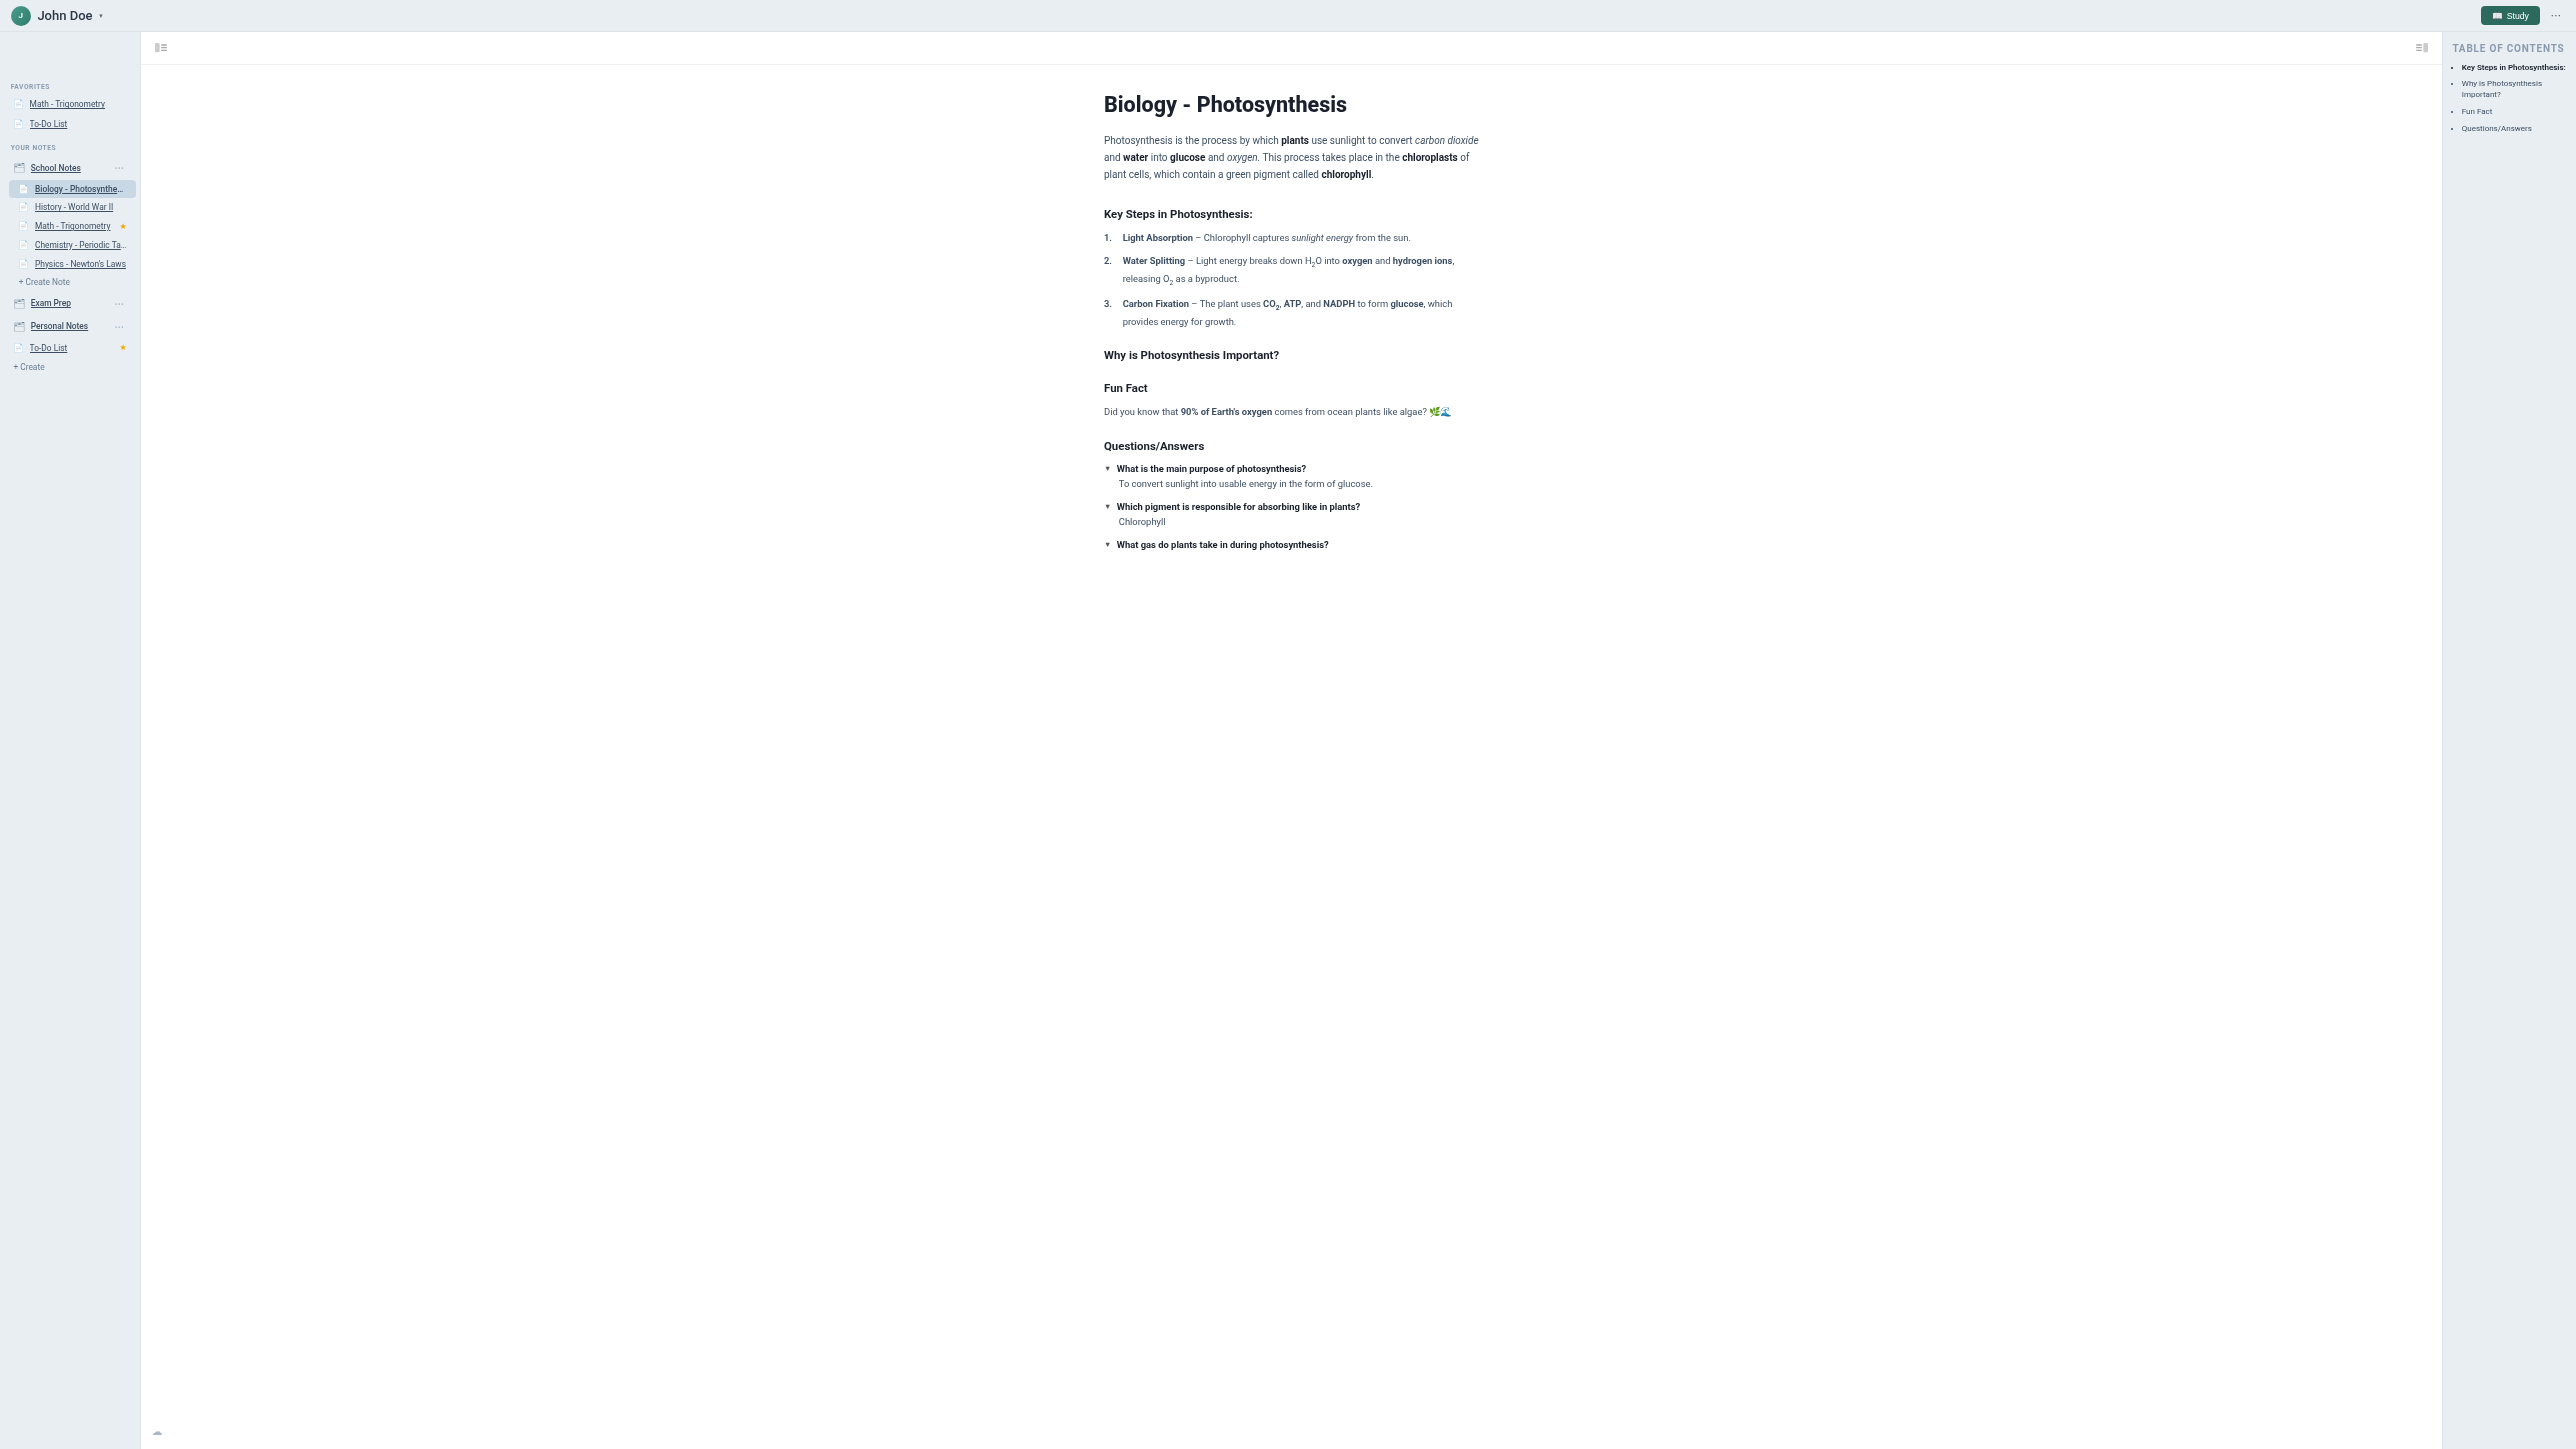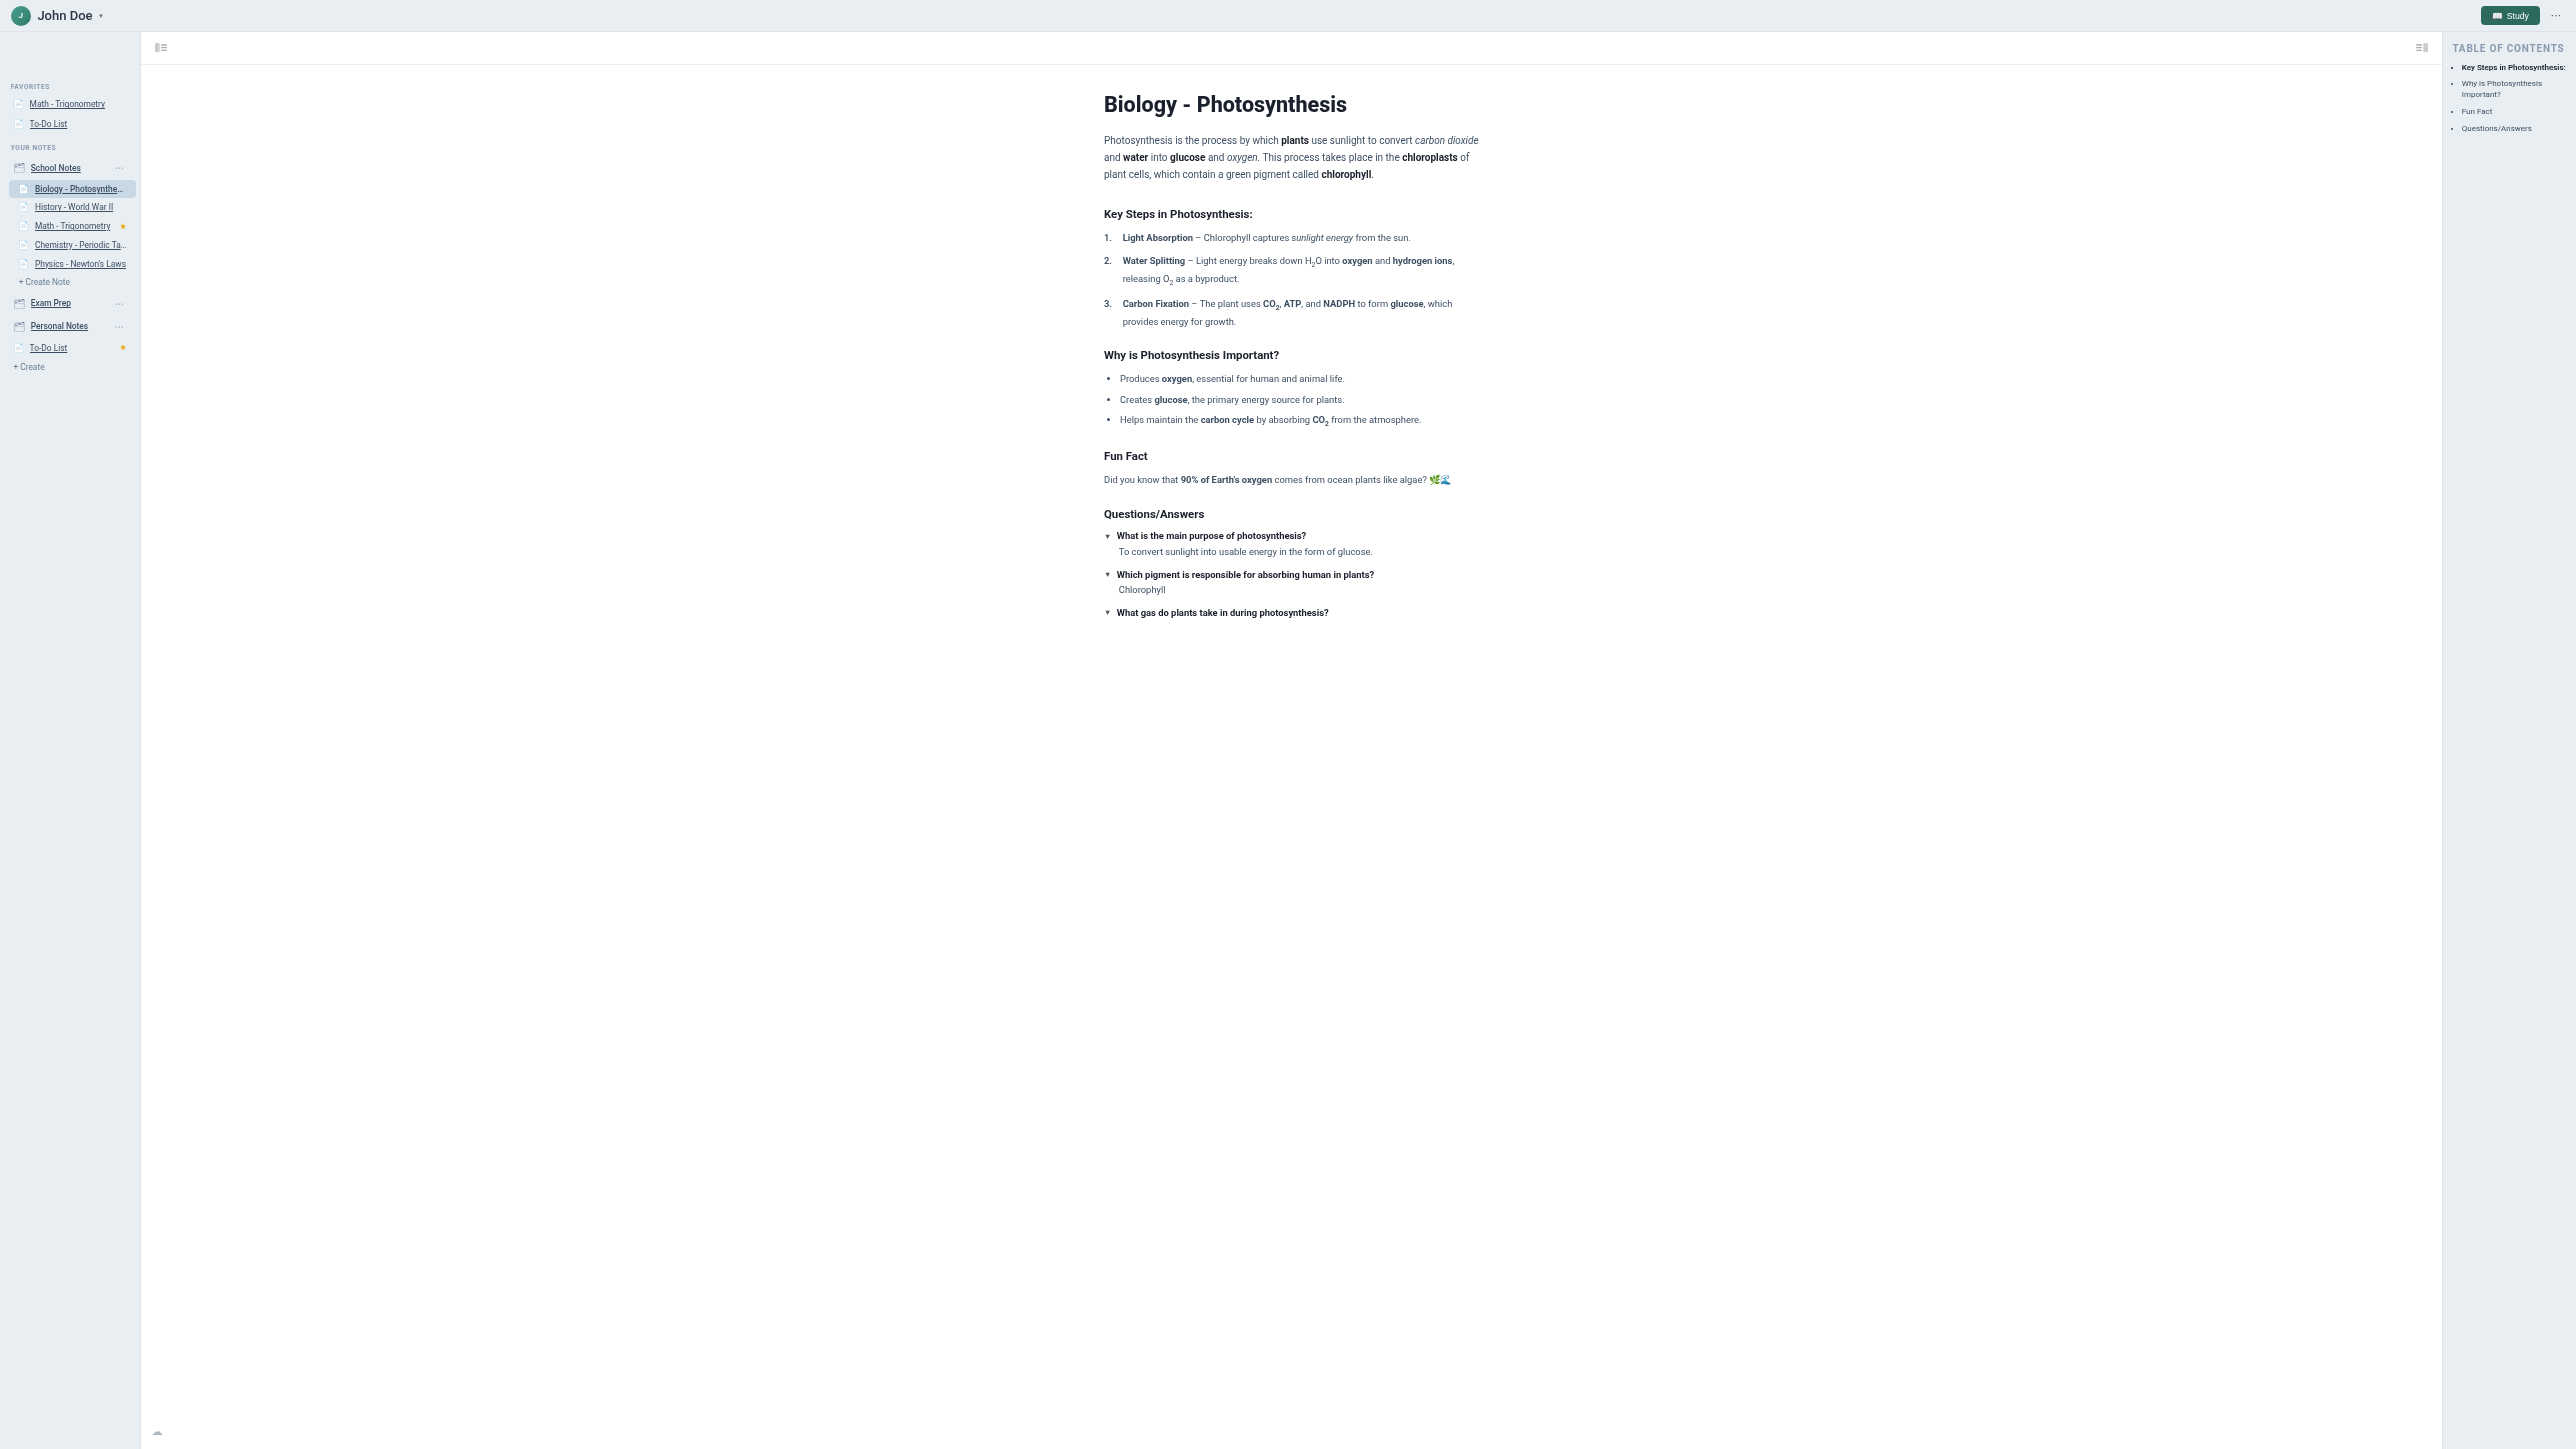--- a/index.html
+++ b/index.html
@@ -491,44 +491,39 @@
         </li>
         <li>
           <span><b>Water Splitting</b> – Light energy breaks down H<sub>2</sub>O into <b>oxygen</b> and <b>hydrogen ions</b>, releasing O<sub>2</sub> as a byproduct.</span>
         </li>
         <li>
           <span><b>Carbon Fixation</b> – The plant uses <b>CO<sub>2</sub></b>, <b>ATP</b>, and <b>NADPH</b> to form <b>glucose</b>, which provides energy for growth.</span>
         </li>
       </ol>
 
       <h2 class="section-heading">Why is Photosynthesis Important?</h2>
-      <ul class="bullet-list">
-        <li>Produces <b>oxygen</b>, essential for human and animal life.</li>
-        <li>Creates <b>glucose</b>, the primary energy source for plants.</li>
-        <li>Helps maintain the <b>carbon cycle</b> by absorbing <b>CO<sub>2</sub></b> from the atmosphere.</li>
-      </ul>
 
       <h2 class="section-heading">Fun Fact</h2>
       <p class="fun-fact-text">
         Did you know that <b>90% of Earth's oxygen</b> comes from ocean plants like algae? 🌿🌊
       </p>
 
       <h2 class="section-heading">Questions/Answers</h2>
       <div class="qa-section">
         <div class="qa-item">
           <div class="qa-question">
             <span class="qa-triangle">▼</span>
             <span>What is the main purpose of photosynthesis?</span>
           </div>
           <div class="qa-answer">To convert sunlight into usable energy in the form of glucose.</div>
         </div>
         <div class="qa-item">
           <div class="qa-question">
             <span class="qa-triangle">▼</span>
-            <span>Which pigment is responsible for absorbing human in plants?</span>
+            <span>Which pigment is responsible for absorbing like in plants?</span>
           </div>
           <div class="qa-answer">Chlorophyll</div>
         </div>
         <div class="qa-item">
           <div class="qa-question">
             <span class="qa-triangle">▼</span>
             <span>What gas do plants take in during photosynthesis?</span>
           </div>
         </div>
       </div>

